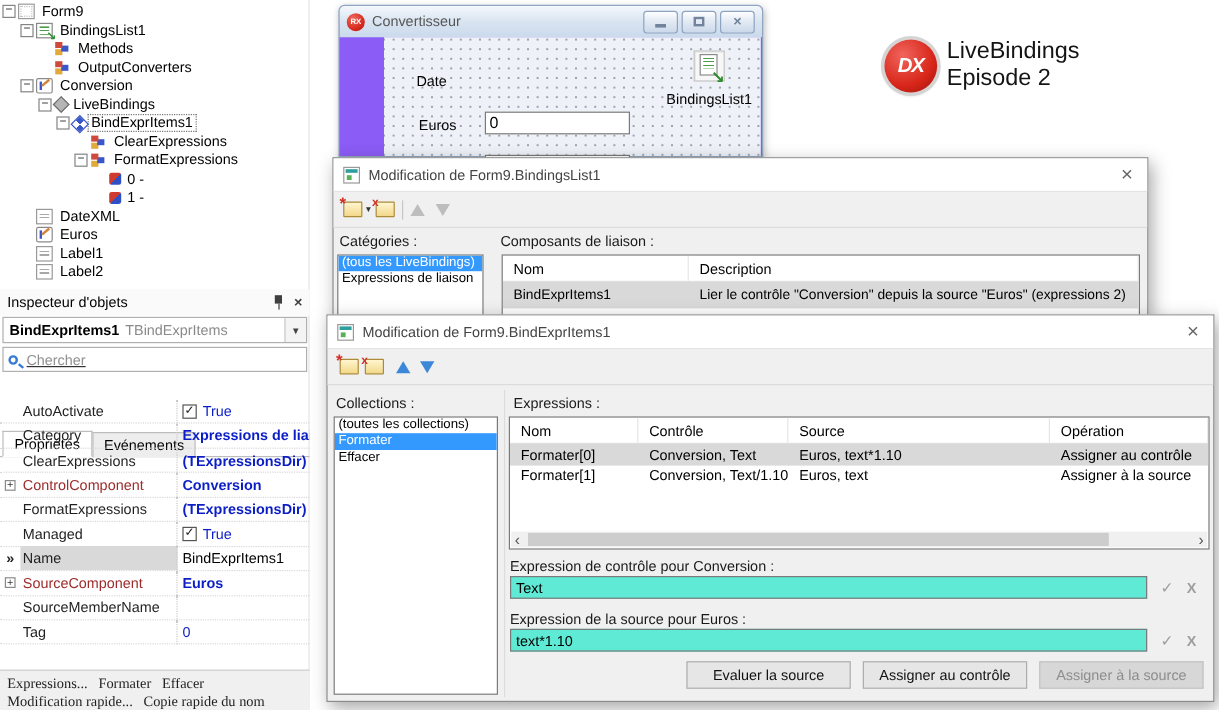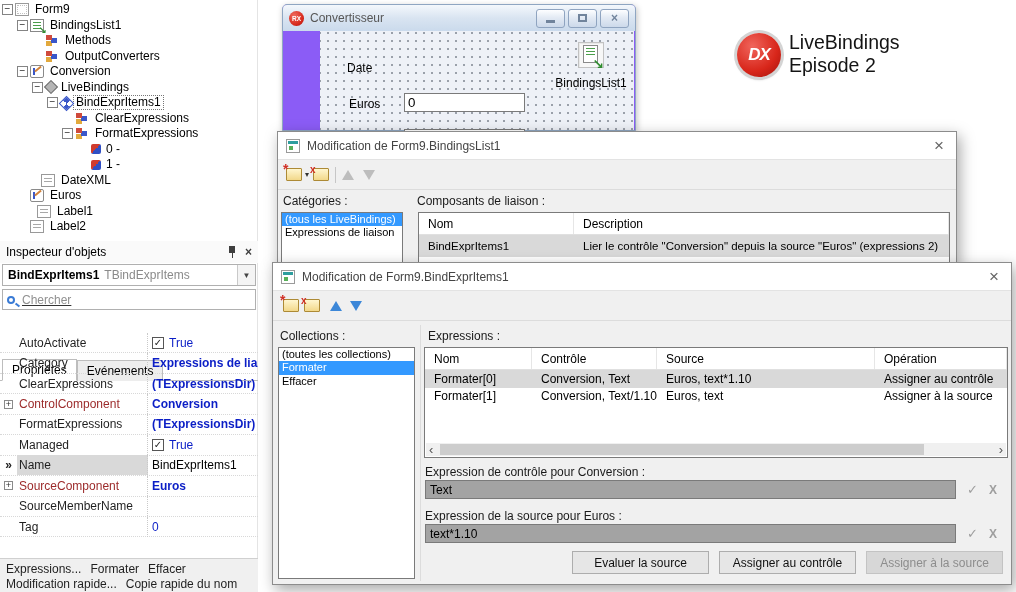--- a/index.html
+++ b/index.html
@@ -57,21 +57,21 @@
   .pmark{font-weight:bold;font-size:12px;color:#222;}
   .pname{width:131px;flex:none;border-right:1px dotted #c9c9c9;padding:3px 2px;color:#1f1f1f;white-space:nowrap;overflow:hidden;}
   .pname.red{color:#9c2b2b;}
   .prow.sel .pname{background:#d9d9d9;}
   .pval{flex:1;display:flex;align-items:center;padding-left:4px;white-space:nowrap;overflow:hidden;}
   .cb{width:12px;height:12px;border:1px solid #555;background:#fff;margin-right:5px;font-size:10px;line-height:10px;text-align:center;color:#222;flex:none;}
   .cb.on::after{content:"✓";}
   .v-blue{color:#0b1ec6;}
   .v-bold{color:#0b1ec6;font-weight:bold;}
   .insp-footer{position:absolute;left:0;top:558px;width:258px;height:34px;background:#f0f0f0;border-top:1px solid #d0d0d0;padding:3px 6px;color:#1f1f1f;}
-  .insp-footer .ln{line-height:15px;white-space:nowrap;}
+  .insp-footer .ln{line-height:15px;white-space:nowrap;font-family:Liberation Serif, serif;}
   .insp-footer span{margin-right:9px;}
 
   
   .win{position:absolute;left:282px;top:4px;width:354px;height:127px;z-index:2;border:1px solid #8fa6c2;border-radius:5px 5px 0 0;box-shadow:1px 2px 6px rgba(0,0,0,.25);background:#8b5cf6;}
   .win-title{height:26px;display:flex;align-items:center;padding:0 6px;border-radius:4px 4px 0 0;background:linear-gradient(#f4f8fc,#d9e4f1 50%,#cadaec);}
   .rx{width:15px;height:15px;border-radius:50%;background:radial-gradient(circle at 35% 30%,#ef6a5d,#d6271b 65%,#9e130c);color:#fff;font-size:6.5px;font-weight:bold;display:flex;align-items:center;justify-content:center;margin-right:6px;flex:none;}
   .win-title .wt{color:#565656;flex:1;}
   .wbtn{width:29px;height:19px;margin-left:3px;border:1px solid #8fa4c0;border-radius:3px;background:linear-gradient(#fdfeff,#e3eaf4 45%,#ccd9ea);display:flex;align-items:center;justify-content:center;color:#71849c;}
   .g-min{width:9px;height:3px;background:#71849c;margin-top:6px;}
   .g-max{width:9px;height:8px;border:2px solid #71849c;}
@@ -112,21 +112,21 @@
   .gtable{position:absolute;background:#fff;border:1px solid #7a7a7a;overflow:hidden;}
   .ghead{display:flex;border-bottom:1px solid #e0e0e0;}
   .ghead .gc{border-right:1px solid #e6e6e6;}
   .gc{padding:4px 0 3px 9px;white-space:nowrap;overflow:hidden;flex:none;}
   .grow{display:flex;align-items:center;}
   .grow .gc{padding-top:2px;padding-bottom:2px;}
   .grow.sel{background:#d9d9d9;}
   .hscroll{position:absolute;left:1px;right:1px;bottom:1px;height:13px;background:#f0f0f0;}
   .hs-thumb{position:absolute;top:1px;height:11px;background:#cdcdcd;}
   .hs-ar{position:absolute;top:0;color:#555;font-size:13px;line-height:13px;}
-  .xin{position:absolute;height:19px;background:#a3a3a3;border:1px solid #7a7a7a;font:inherit;padding:0 4px;outline:none;}
+  .xin{position:absolute;height:19px;background:#5eead4;border:1px solid #7a7a7a;font:inherit;padding:0 4px;outline:none;}
   .okx{position:absolute;color:#9e9e9e;font-weight:bold;}
   .btn{position:absolute;height:23px;width:137px;border:1px solid #adadad;background:#e6e6e6;display:flex;align-items:center;justify-content:center;color:#111;}
   .btn.dis{background:#d7d7d7;border-color:#c3c3c3;color:#8d8d8d;}
   .vsplit{position:absolute;width:1px;background:#dcdcdc;}
 </style>
 </head>
 <body>
 
 <div class="screen">
 
@@ -180,31 +180,31 @@
       <div class="trow" style="padding-left:77px">
         <span class="exp-sp"></span>
         <span class="ti i-ex"></span>
         <span class="tl">0 -</span>
       </div>
       <div class="trow" style="padding-left:77px">
         <span class="exp-sp"></span>
         <span class="ti i-ex"></span>
         <span class="tl">1 -</span>
       </div>
-      <div class="trow" style="padding-left:28px">
+      <div class="trow" style="padding-left:17px">
         <span class="exp-sp"></span>
         <span class="ti i-lbl"></span>
         <span class="tl">DateXML</span>
       </div>
       <div class="trow" style="padding-left:17px">
         <span class="exp-sp"></span>
         <span class="ti i-edit"></span>
         <span class="tl">Euros</span>
       </div>
-      <div class="trow" style="padding-left:24px">
+      <div class="trow" style="padding-left:17px">
         <span class="exp-sp"></span>
         <span class="ti i-lbl"></span>
         <span class="tl">Label1</span>
       </div>
       <div class="trow" style="padding-left:17px">
         <span class="exp-sp"></span>
         <span class="ti i-lbl"></span>
         <span class="tl">Label2</span>
       </div>
     </div>

